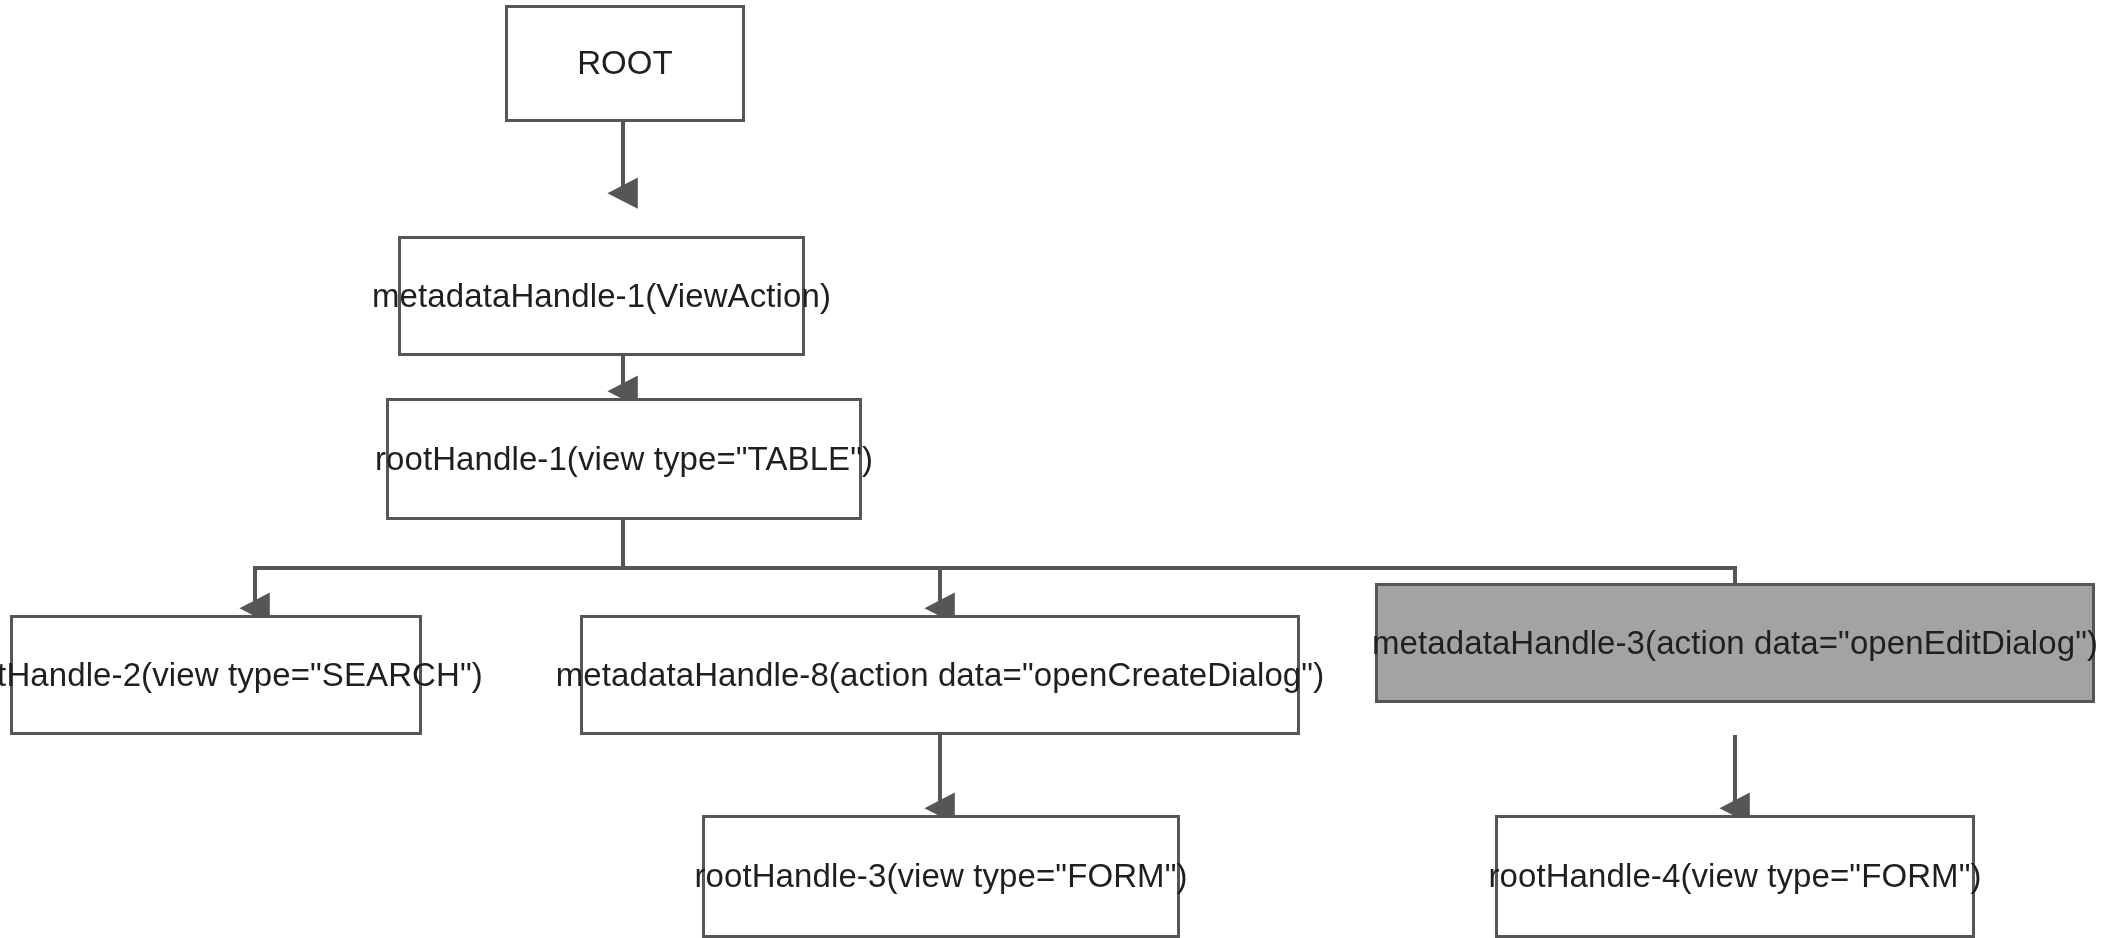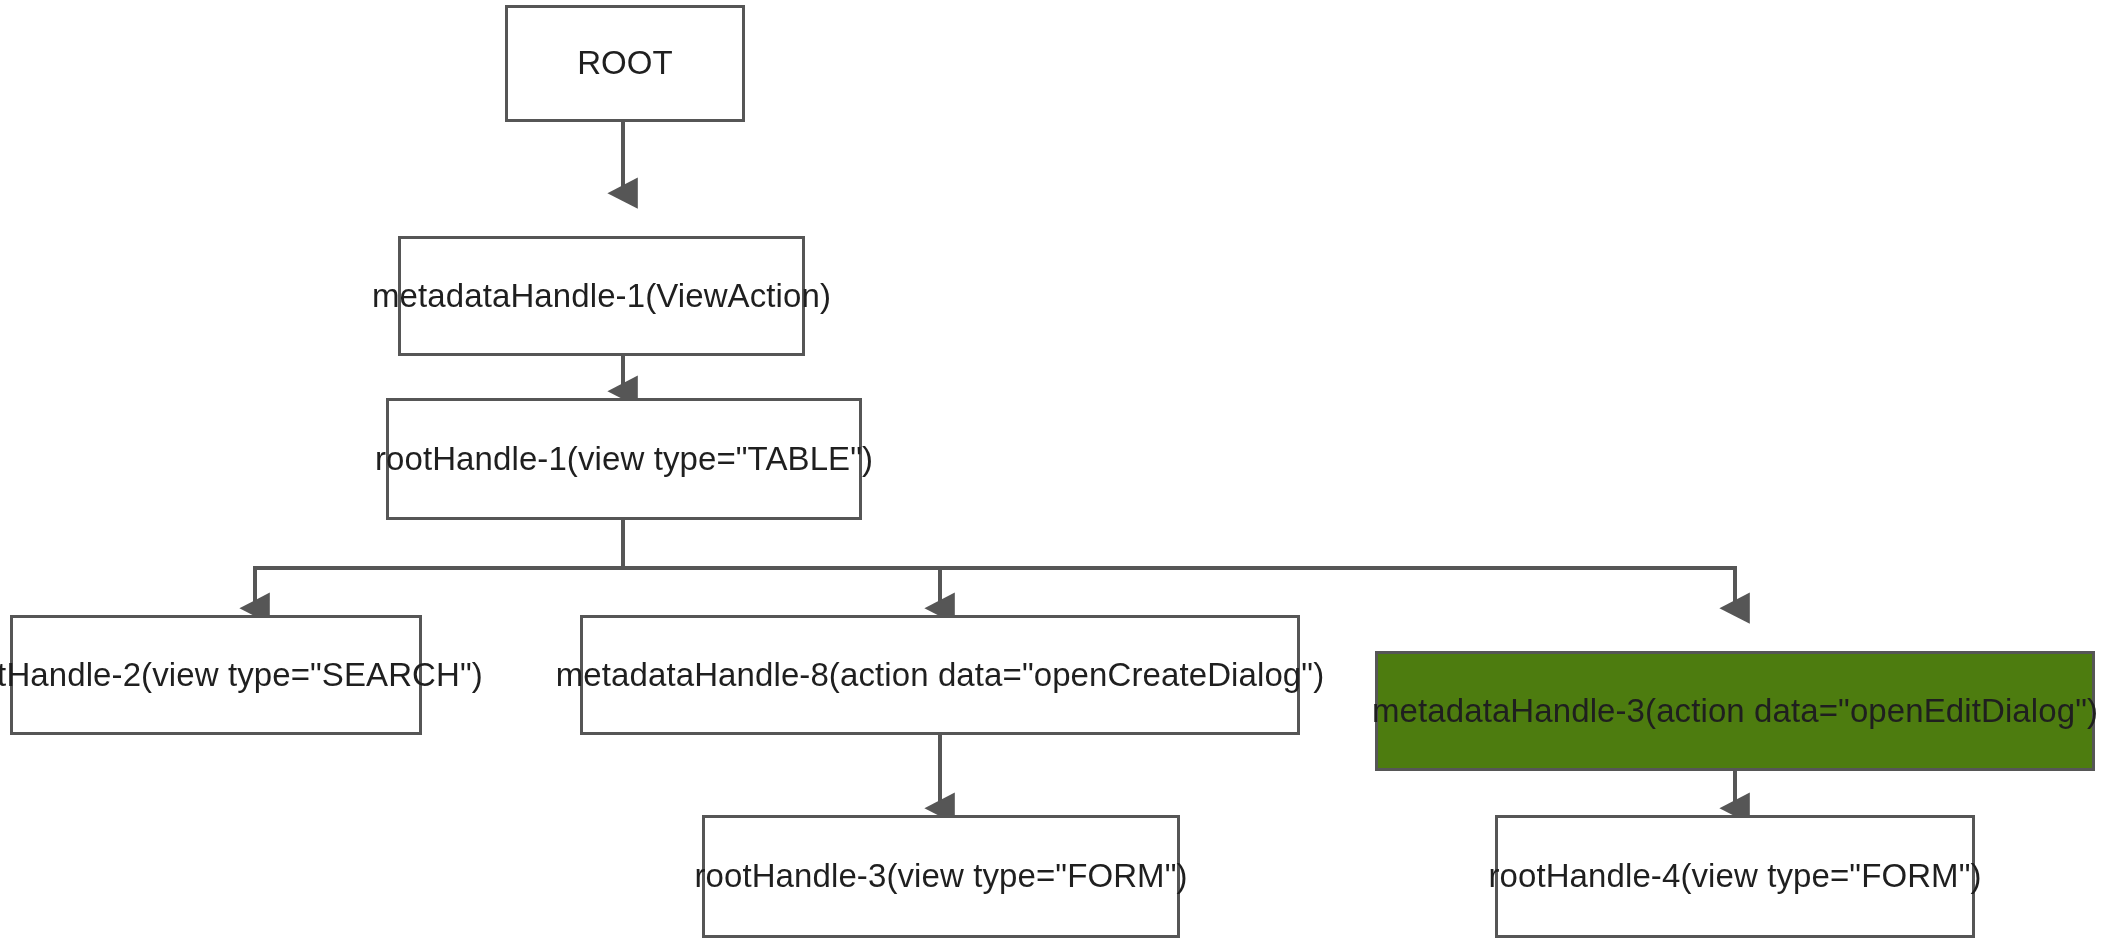--- a/index.html
+++ b/index.html
@@ -84,21 +84,21 @@
   </div>
 
   <div class="node" style="left: 10px; top: 615px; width: 412px; height: 120px; background: rgb(255, 255, 255); border-color: rgb(86, 86, 86); color: rgb(31, 31, 31);">
     <span class="node-label">rootHandle-2(view type="SEARCH")</span>
   </div>
 
   <div class="node" style="left: 580px; top: 615px; width: 720px; height: 120px; background: rgb(255, 255, 255); border-color: rgb(86, 86, 86); color: rgb(31, 31, 31);">
     <span class="node-label">metadataHandle-8(action data="openCreateDialog")</span>
   </div>
 
-  <div class="node" style="left: 1375px; top: 651px; width: 720px; height: 120px; background: #4d7c0f; border-color: rgb(86, 86, 86); color: rgb(31, 31, 31);">
+  <div class="node" style="left: 1375px; top: 583px; width: 720px; height: 120px; background: #a3a3a3; border-color: rgb(86, 86, 86); color: rgb(31, 31, 31);">
     <span class="node-label">metadataHandle-3(action data="openEditDialog")</span>
   </div>
 
   <div class="node" style="left: 702px; top: 815px; width: 478px; height: 123px; background: rgb(255, 255, 255); border-color: rgb(86, 86, 86); color: rgb(31, 31, 31);">
     <span class="node-label">rootHandle-3(view type="FORM")</span>
   </div>
 
   <div class="node" style="left: 1495px; top: 815px; width: 480px; height: 123px; background: rgb(255, 255, 255); border-color: rgb(86, 86, 86); color: rgb(31, 31, 31);">
     <span class="node-label">rootHandle-4(view type="FORM")</span>
   </div>

